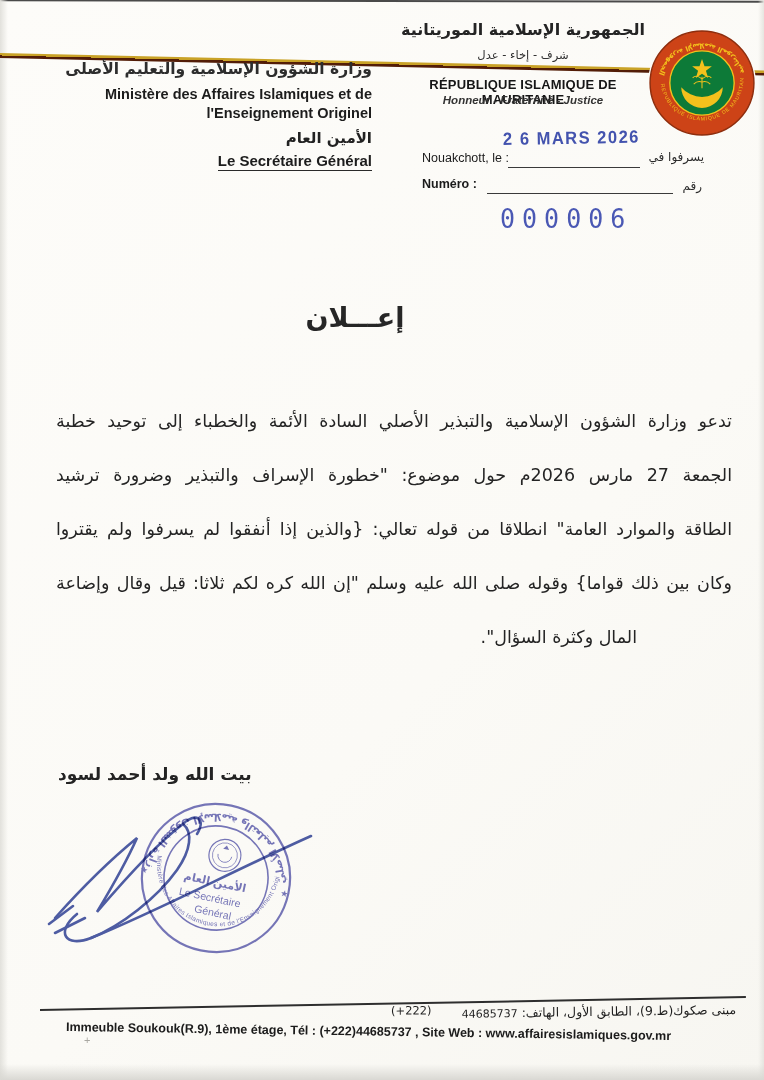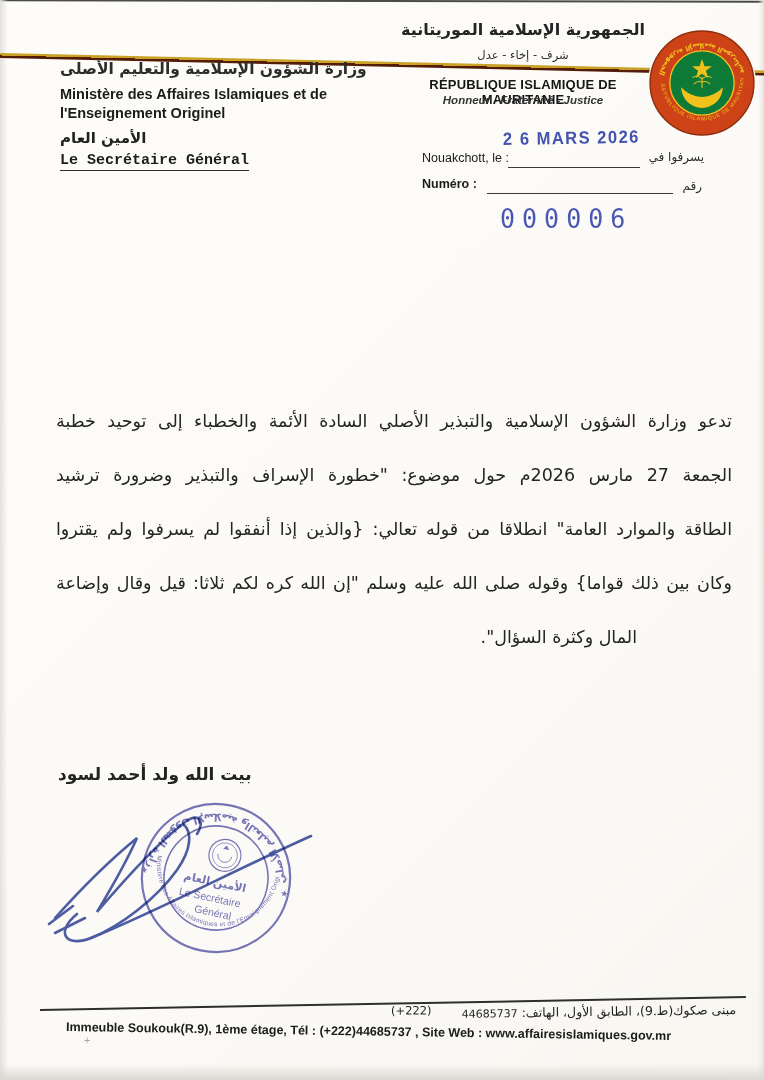--- a/index.html
+++ b/index.html
@@ -12,25 +12,25 @@
   .ar{font-family:"DejaVu Sans",sans-serif;direction:rtl;}
   
   .edge-top{left:-4px;top:0;width:772px;height:2px;background:#4a4a4a;transform:rotate(.12deg);}
   .edge-left{left:0;top:0;bottom:0;width:8px;background:linear-gradient(to right,#e2e1dc,rgba(255,255,255,0));}
   .edge-right{right:0;top:0;bottom:0;width:6px;background:linear-gradient(to left,#e6e5e0,rgba(255,255,255,0));}
   .edge-bottom{left:0;bottom:0;width:100%;height:16px;background:linear-gradient(to top,#d9d8d3,rgba(255,255,255,0));}
   
   .rule-top{left:-2px;top:53px;width:772px;height:5px;transform:rotate(1.3deg);transform-origin:left center;
     background:linear-gradient(to bottom,#c9a227 0 48%,#531d07 48% 100%);}
   
-  .hl{left:60px;width:312px;text-align:left;}
+  .hl{left:60px;width:312px;text-align:right;}
   .hl-ar{top:60px;font-size:15.5px;font-weight:bold;color:#2d2d2d;}
   .hl-fr{top:85px;font-size:14.5px;line-height:1.32;font-weight:bold;color:#1c1c1c;}
   .hl-ar2{top:129px;font-size:15px;font-weight:bold;color:#222;}
-  .hl-fr2{top:152px;font-size:15px;font-weight:bold;color:#1c1c1c;font-family:Liberation Mono, monospace;}
+  .hl-fr2{top:152px;font-size:15px;font-weight:bold;color:#1c1c1c;}
   .hl-fr2 span{border-bottom:1.5px solid #2a2a2a;padding-bottom:1px;}
   
   .hr{left:392px;width:262px;text-align:center;}
   .hr-ar{top:20px;font-size:16px;font-weight:bold;color:#242424;}
   .hr-motto-ar{top:48px;font-size:11.5px;color:#333;}
   .hr-fr{top:77px;font-size:13px;font-weight:bold;letter-spacing:.2px;color:#161616;}
   .hr-motto-fr{top:94px;font-size:11.5px;font-weight:bold;color:#333;font-style:italic;}
   .seal{left:648px;top:29px;width:108px;height:108px;border-radius:50%;background:#fcfbf8;padding:0;}
   
   .date-stamp{left:503px;top:128px;width:185px;font-size:16.5px;font-weight:bold;letter-spacing:1.5px;
@@ -111,20 +111,21 @@
 
   <div class="abs date-stamp">2 6 MARS 2026</div>
   <div class="abs nk-label">Nouakchott, le :</div>
   <div class="abs nk-line"></div>
   <div class="abs nk-ar ar">يسرفوا في</div>
   <div class="abs num-label">Numéro :</div>
   <div class="abs num-line"></div>
   <div class="abs num-ar ar">رقم</div>
   <div class="abs serial">000006</div>
 
+  <div class="abs doc-title ar">إعـــلان</div>
 
   <div class="abs body-text ar">
     <div class="bline">تدعو وزارة الشؤون الإسلامية والتبذير الأصلي السادة الأئمة والخطباء إلى توحيد خطبة</div>
     <div class="bline">الجمعة 27 مارس 2026م حول موضوع: "خطورة الإسراف والتبذير وضرورة ترشيد</div>
     <div class="bline mid">الطاقة والموارد العامة" انطلاقا من قوله تعالي: {والذين إذا أنفقوا لم يسرفوا ولم يقتروا</div>
     <div class="bline mid">وكان بين ذلك قواما} وقوله صلى الله عليه وسلم "إن الله كره لكم ثلاثا: قيل وقال وإضاعة</div>
     <div class="bline last">المال وكثرة السؤال".</div>
   </div>
 
   <div class="abs sig-name ar">بيت الله ولد أحمد لسود</div>

